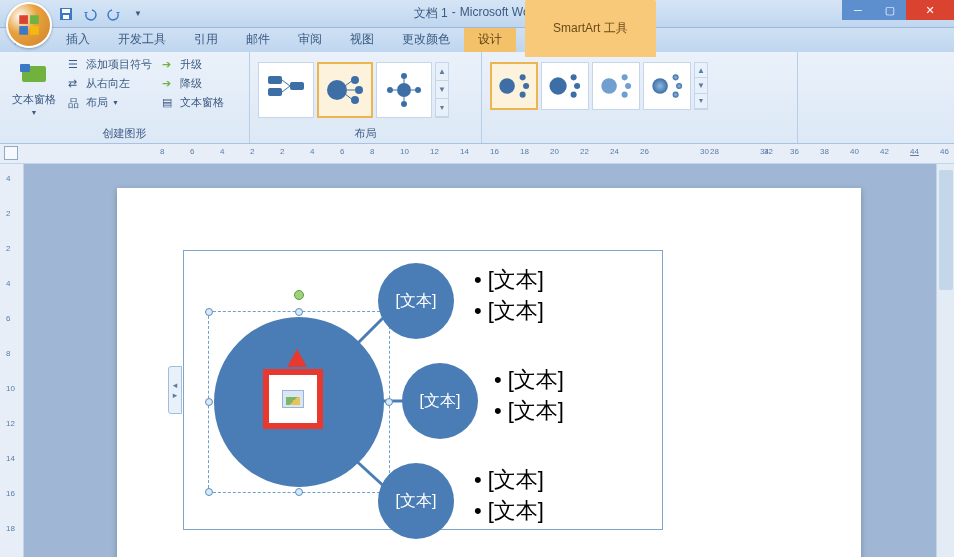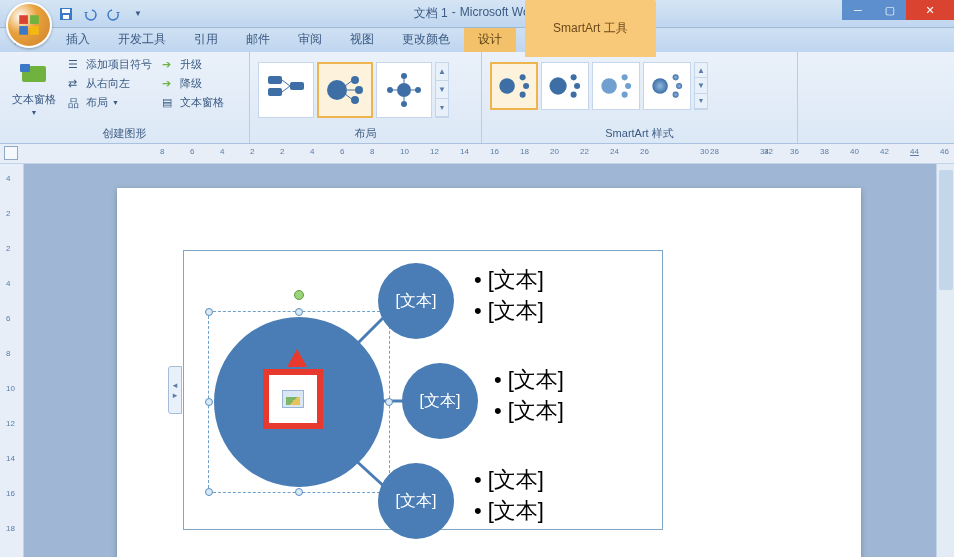--- a/index.html
+++ b/index.html
@@ -273,21 +273,20 @@
             <circle cx="36" cy="20" r="3.5" fill="url(#g1)"></circle>
             <circle cx="32" cy="30" r="3.5" fill="url(#g1)"></circle>
           </svg>
       </div>
       <div class="gallery-scroll" style="height:48px">
           <div>▲</div>
           <div>▼</div>
           <div>▾</div>
         </div>
     </div>
-    <div class="group-label">SmartArt 样式</div>
   </div>
 
 
 </div>
 
 <div class="ruler-h">
   <div class="ruler-corner"></div>
 <span class="mark" style="left: 160px;">8</span>
     <span class="mark" style="left: 190px;">6</span>
     <span class="mark" style="left: 220px;">4</span>

